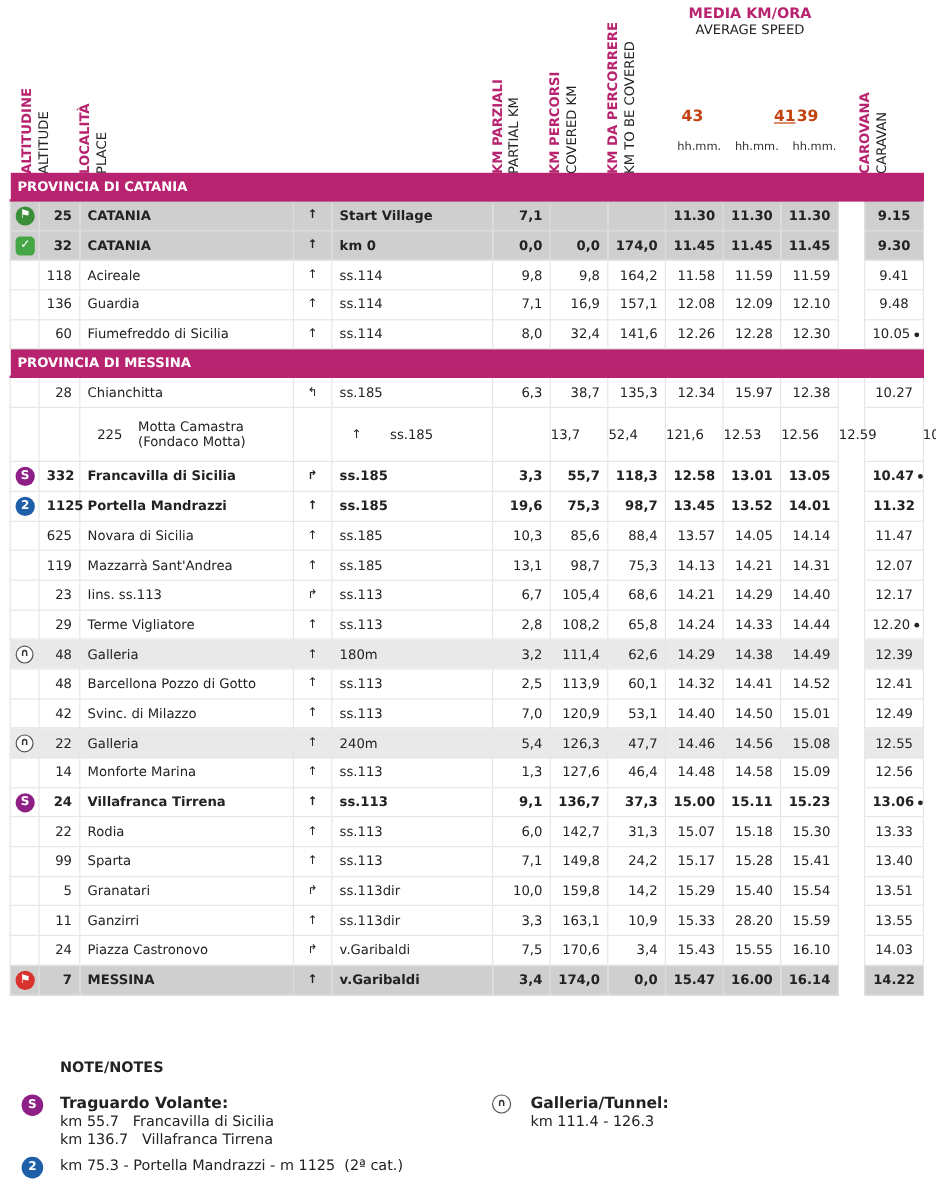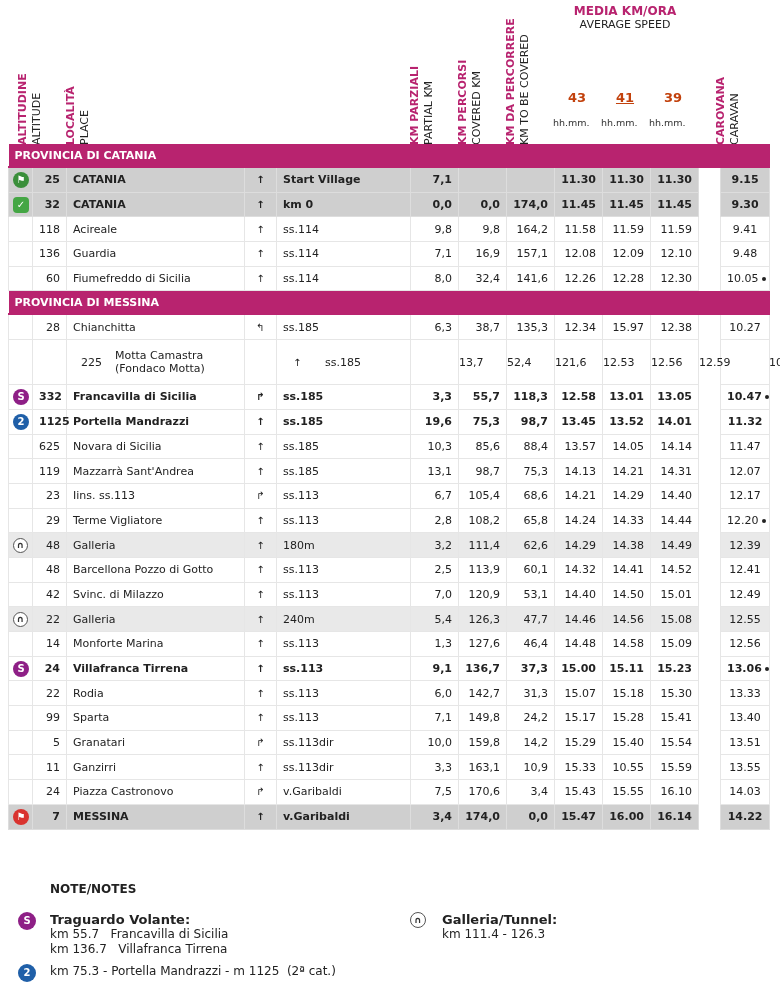--- a/index.html
+++ b/index.html
@@ -7,21 +7,21 @@
          font-family:"DejaVu Sans", sans-serif; color:#222; }
   .hdr { position:absolute; top:0; left:0; width:780px; height:145px; }
   .vlabel { position:absolute; bottom:0; transform-origin:left bottom; transform:rotate(-90deg);
             white-space:nowrap; line-height:14px; font-size:11px; }
   .vlabel .pink { color:#b8236f; font-weight:bold; display:block; }
   .vlabel .blk { color:#222; display:block; }
   .speed-title { position:absolute; left:555px; top:4px; width:140px; text-align:center; }
   .speed-title .pink { color:#b8236f; font-weight:bold; font-size:12px; }
   .speed-title .blk { font-size:11px; color:#222; }
   .speed-num { position:absolute; top:90px; width:48px; text-align:center; color:#c2410c; font-weight:bold; font-size:13px; }
-  .hhmm { position:absolute; top:117px; width:48px; text-align:left; font-size:9.5px; color:#333; }
+  .hhmm { position:absolute; top:117px; width:48px; text-align:right; font-size:9.5px; color:#333; }
 
   table { position:absolute; left:8px; top:144px; border-collapse:collapse; width:761px;
           font-size:11px; table-layout:fixed; }
   td { border:1px solid #e6e6e6; padding:0 6px; height:23.7px; white-space:nowrap; }
   tr.prov td { background:#b8236f; color:#fff; font-weight:bold; font-size:11px; height:22px; border:none; }
   tr.prov { border-bottom: 2px solid #b8236f; }
   tr.grey td { background:#cfcfcf; font-weight:bold; border-color:#ddd; }
   tr.lgrey td { background:#e9e9e9; }
   tr.bold td { font-weight:bold; }
   tr.tall td { height:44px;padding-left:48px; }
@@ -73,21 +73,21 @@
   </div>
   <div class="vlabel" style="left:532px;">
     <span class="pink">KM DA PERCORRERE</span>
     <span class="blk">KM TO BE COVERED</span>
   </div>
   <div class="speed-title">
     <div class="pink">MEDIA KM/ORA</div>
     <div class="blk">AVERAGE SPEED</div>
   </div>
   <div class="speed-num" style="left:553px;">43</div>
-  <div class="speed-num" style="left:601px;text-decoration:underline;">41</div>
+  <div class="speed-num" style="left:630px;text-decoration:underline;">41</div>
   <div class="speed-num" style="left:649px;">39</div>
   <div class="hhmm" style="left:553px;">hh.mm.</div>
   <div class="hhmm" style="left:601px;">hh.mm.</div>
   <div class="hhmm" style="left:649px;">hh.mm.</div>
   <div class="vlabel" style="left:742px;">
     <span class="pink">CAROVANA</span>
     <span class="blk">CARAVAN</span>
   </div>
 </div>
 
@@ -447,21 +447,21 @@
       <tr class="">
         <td class="ic"></td>
         <td class="alt">11</td>
         <td class="place">Ganzirri</td>
         <td class="dir">↑</td>
         <td class="road">ss.113dir</td>
         <td class="num">3,3</td>
         <td class="num">163,1</td>
         <td class="num">10,9</td>
         <td class="time">15.33</td>
-        <td class="time">10.55</td>
+        <td class="time">28.20</td>
         <td class="time">15.59</td>
         <td class="gap"></td>
         <td class="car"><span>13.55</span></td>
       </tr>
       <tr class="">
         <td class="ic"></td>
         <td class="alt">24</td>
         <td class="place">Piazza Castronovo</td>
         <td class="dir">↱</td>
         <td class="road">v.Garibaldi</td>

